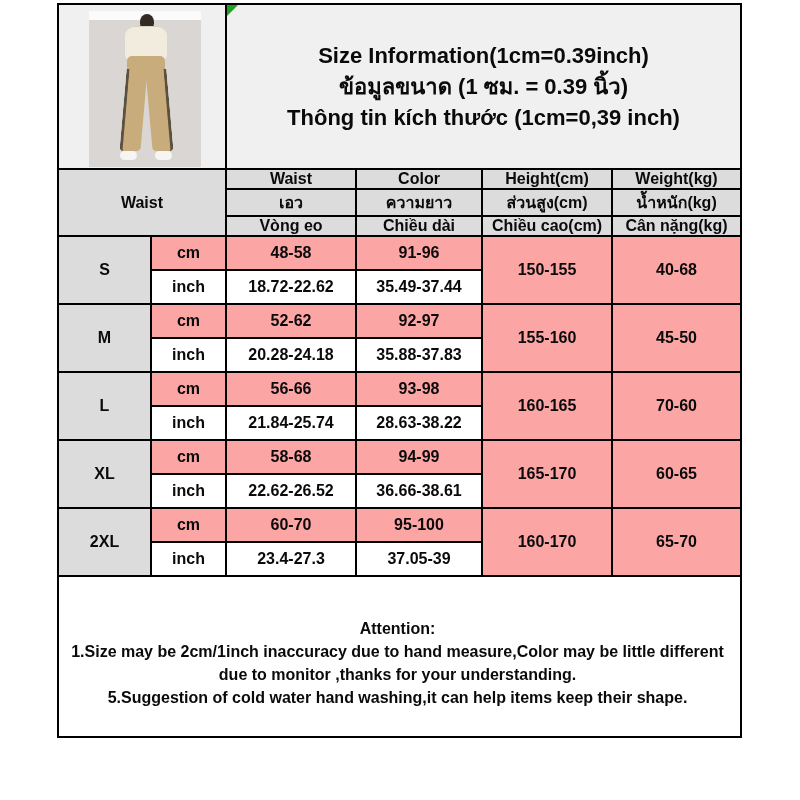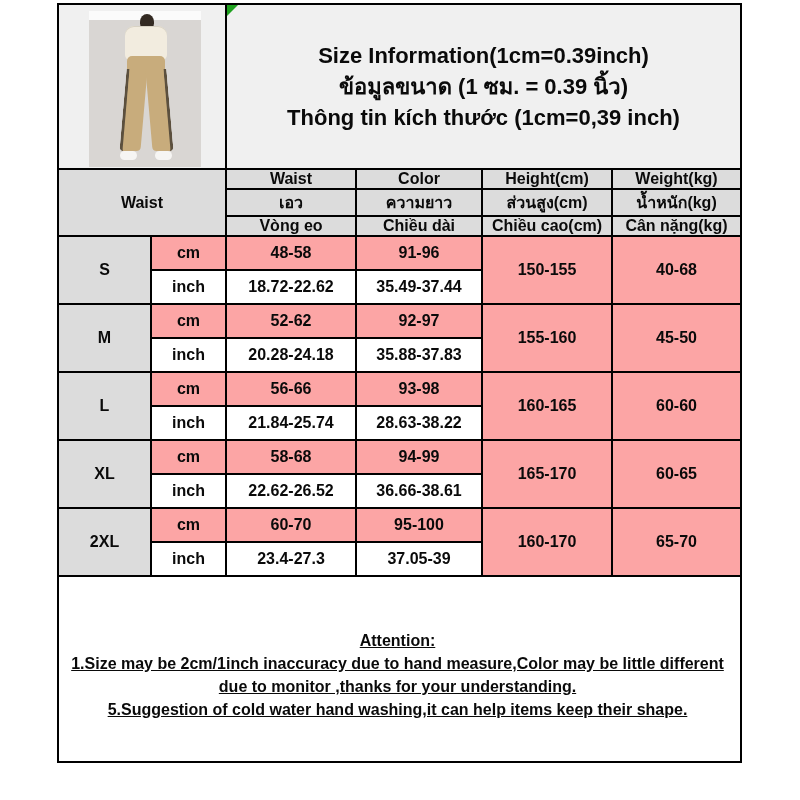--- a/index.html
+++ b/index.html
@@ -47,22 +47,22 @@
   td.sizehead { background:#dcdcdc; font-size:30px; font-weight:bold; }
   td.hd { background:#dcdcdc; height:14px; font-size:16px; }
 
   
   tr.cm-row td { background:#fca5a5; height:34px; }
   tr.inch-row td { background:#ffffff; height:34px; }
   td.sizelabel { background:#dcdcdc !important; font-size:17px; }
   td.unit { font-size:15px; }
 
   
-  td.attention { background:#ffffff; height:186px; vertical-align:top; text-align:left;
-                 font-weight:normal; font-size:16px; line-height:23px; padding:12px 8px 0 4px;text-decoration:underline; }
+  td.attention { background:#ffffff; height:161px; vertical-align:top; text-align:left;
+                 font-weight:normal; font-size:16px; line-height:23px; padding:12px 8px 0 4px; }
 </style>
 </head>
 <body>
 
 <div class="canvas">
   <table class="size-table">
     <colgroup>
       <col style="width:93px">
         <col style="width:75px">
         <col style="width:130px">
@@ -142,21 +142,21 @@
           <td class="unit">inch</td>
           <td>20.28-24.18</td>
           <td>35.88-37.83</td>
         </tr>
         <tr class="cm-row">
           <td class="sizelabel" rowspan="2">L</td>
           <td class="unit">cm</td>
           <td>56-66</td>
           <td>93-98</td>
           <td rowspan="2">160-165</td>
-          <td rowspan="2">60-60</td>
+          <td rowspan="2">70-60</td>
         </tr>
         <tr class="inch-row">
           <td class="unit">inch</td>
           <td>21.84-25.74</td>
           <td>28.63-38.22</td>
         </tr>
         <tr class="cm-row">
           <td class="sizelabel" rowspan="2">XL</td>
           <td class="unit">cm</td>
           <td>58-68</td>

